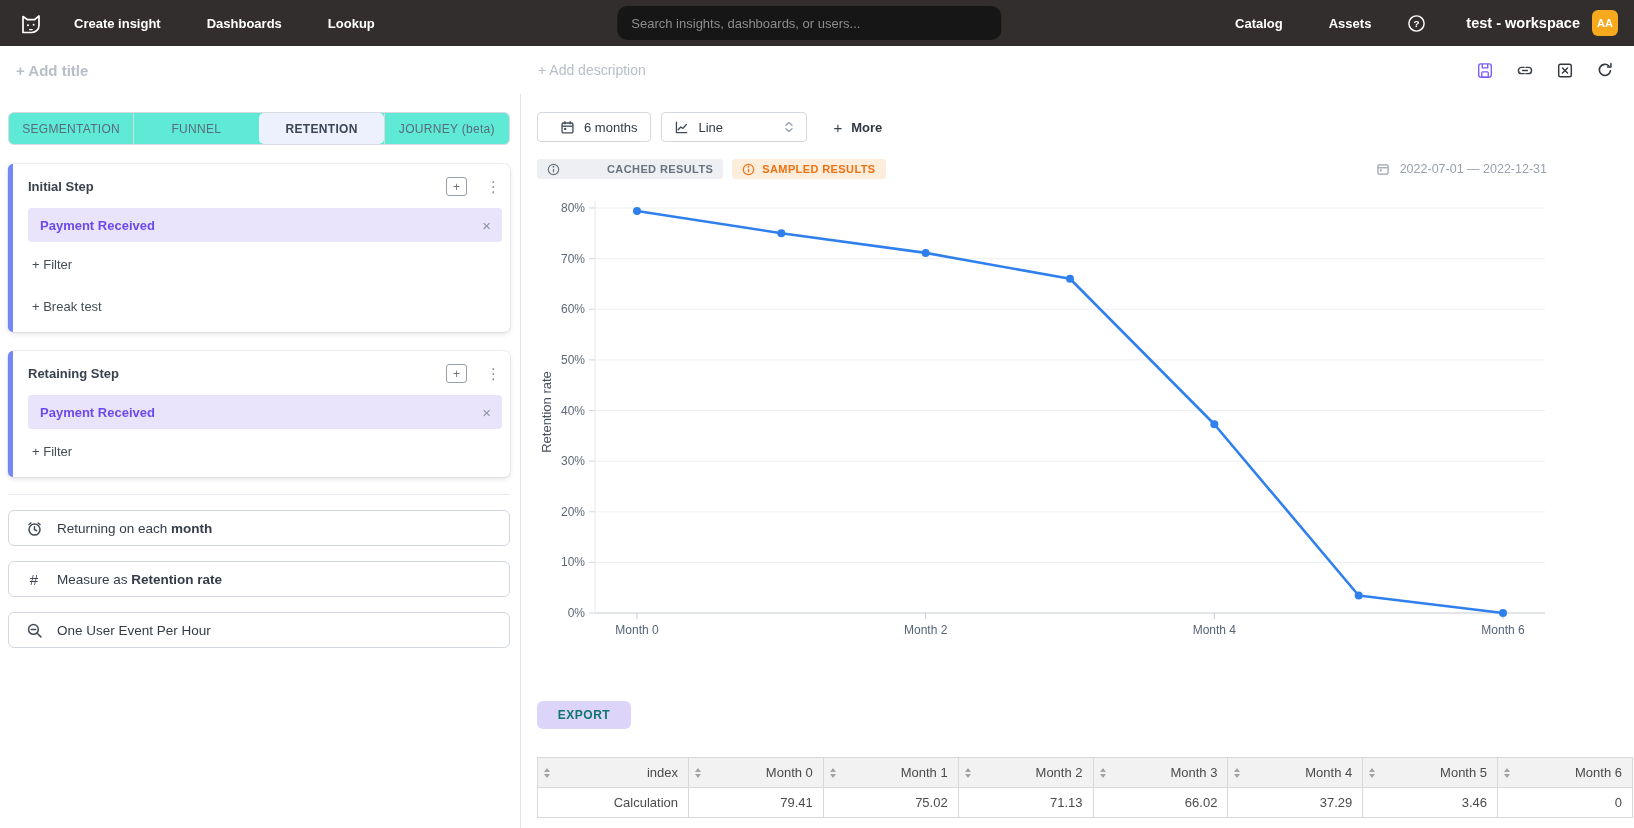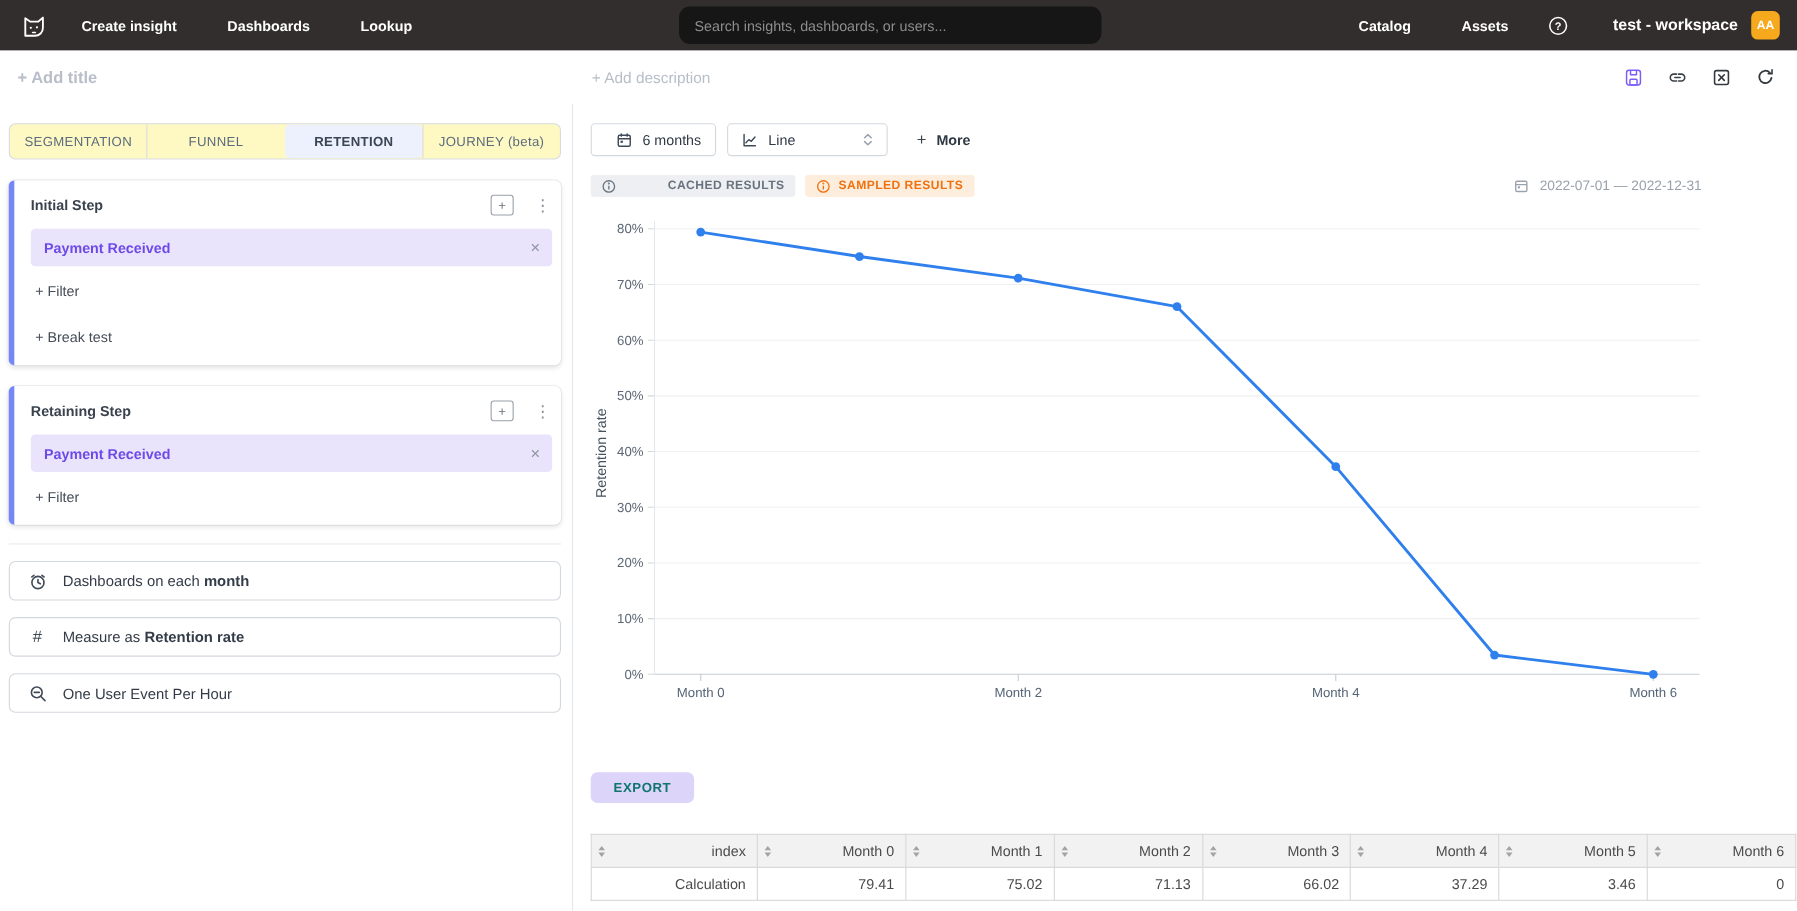--- a/index.html
+++ b/index.html
@@ -27,21 +27,21 @@
   .add-description { position:absolute; left:538px; color:#b7bec8; font-size:14px; cursor:pointer; }
   .sub-icons { margin-left:auto; display:flex; align-items:center; gap:22px; padding-right:20px; }
   .icon-btn { width:18px; height:18px; display:flex; align-items:center; justify-content:center; cursor:pointer; }
 
   
   .content { display:flex; height:734px; }
   .panel { width:521px; border-right:1px solid #e4e7ea; padding:18px 10px 0 8px; flex-shrink:0; }
   .main { flex:1; padding:18px 0 0 16px; }
 
   
-  .tabbar { display:flex; border:1px solid #d7dbe1; border-radius:6px; height:33px; overflow:hidden; background:#fef9c3; }
+  .tabbar { display:flex; border:1px solid #d7dbe1; border-radius:6px; height:33px; overflow:hidden; background:#5eead4; }
   .tab { flex:1; display:flex; align-items:center; justify-content:center; font-size:12px; letter-spacing:.3px;
     color:#5b6b7d; cursor:pointer; border-left:1px solid #d7dbe1; }
   .tab:first-child { border-left:none; }
   .tab.active { background:#edf0fd; color:#3b4554; font-weight:700; border-radius:5px; border-left-color:transparent; }
 
   
   .card { position:relative; background:#fff; border-radius:6px; margin-top:19px;
     box-shadow:0 0 0 1px rgba(25,28,43,.06), 0 2px 5px rgba(25,28,43,.12); padding-bottom:18px; }
   .card::before { content:""; position:absolute; left:0; top:0; bottom:0; width:5px; background:#7487f6; border-radius:6px 0 0 6px; }
   .card-head { display:flex; align-items:center; padding:13px 14px 11px 20px; }
@@ -234,21 +234,21 @@
 
 
     <div class="setting-row">
       <span class="setting-icon">
         <svg width="17" height="17" viewBox="0 0 16 16" fill="none" stroke="#414b57" stroke-width="1.4" stroke-linecap="round">
           <circle cx="8" cy="9" r="5.2"></circle>
           <path d="M8 6.4 V9 l2 1.1"></path>
           <path d="M2.8 4.2 4.6 2.8 M13.2 4.2 11.4 2.8"></path>
         </svg>
       </span>
-      <span class="setting-text"><span>Dashboards on each </span><strong>month</strong></span>
+      <span class="setting-text"><span>Returning on each </span><strong>month</strong></span>
     </div>
 
     <div class="setting-row">
       <span class="setting-icon hash-glyph">#</span>
       <span class="setting-text"><span>Measure as </span><strong>Retention rate</strong></span>
     </div>
 
     <div class="setting-row">
       <span class="setting-icon">
         <svg width="17" height="17" viewBox="0 0 16 16" fill="none" stroke="#414b57" stroke-width="1.4" stroke-linecap="round">

